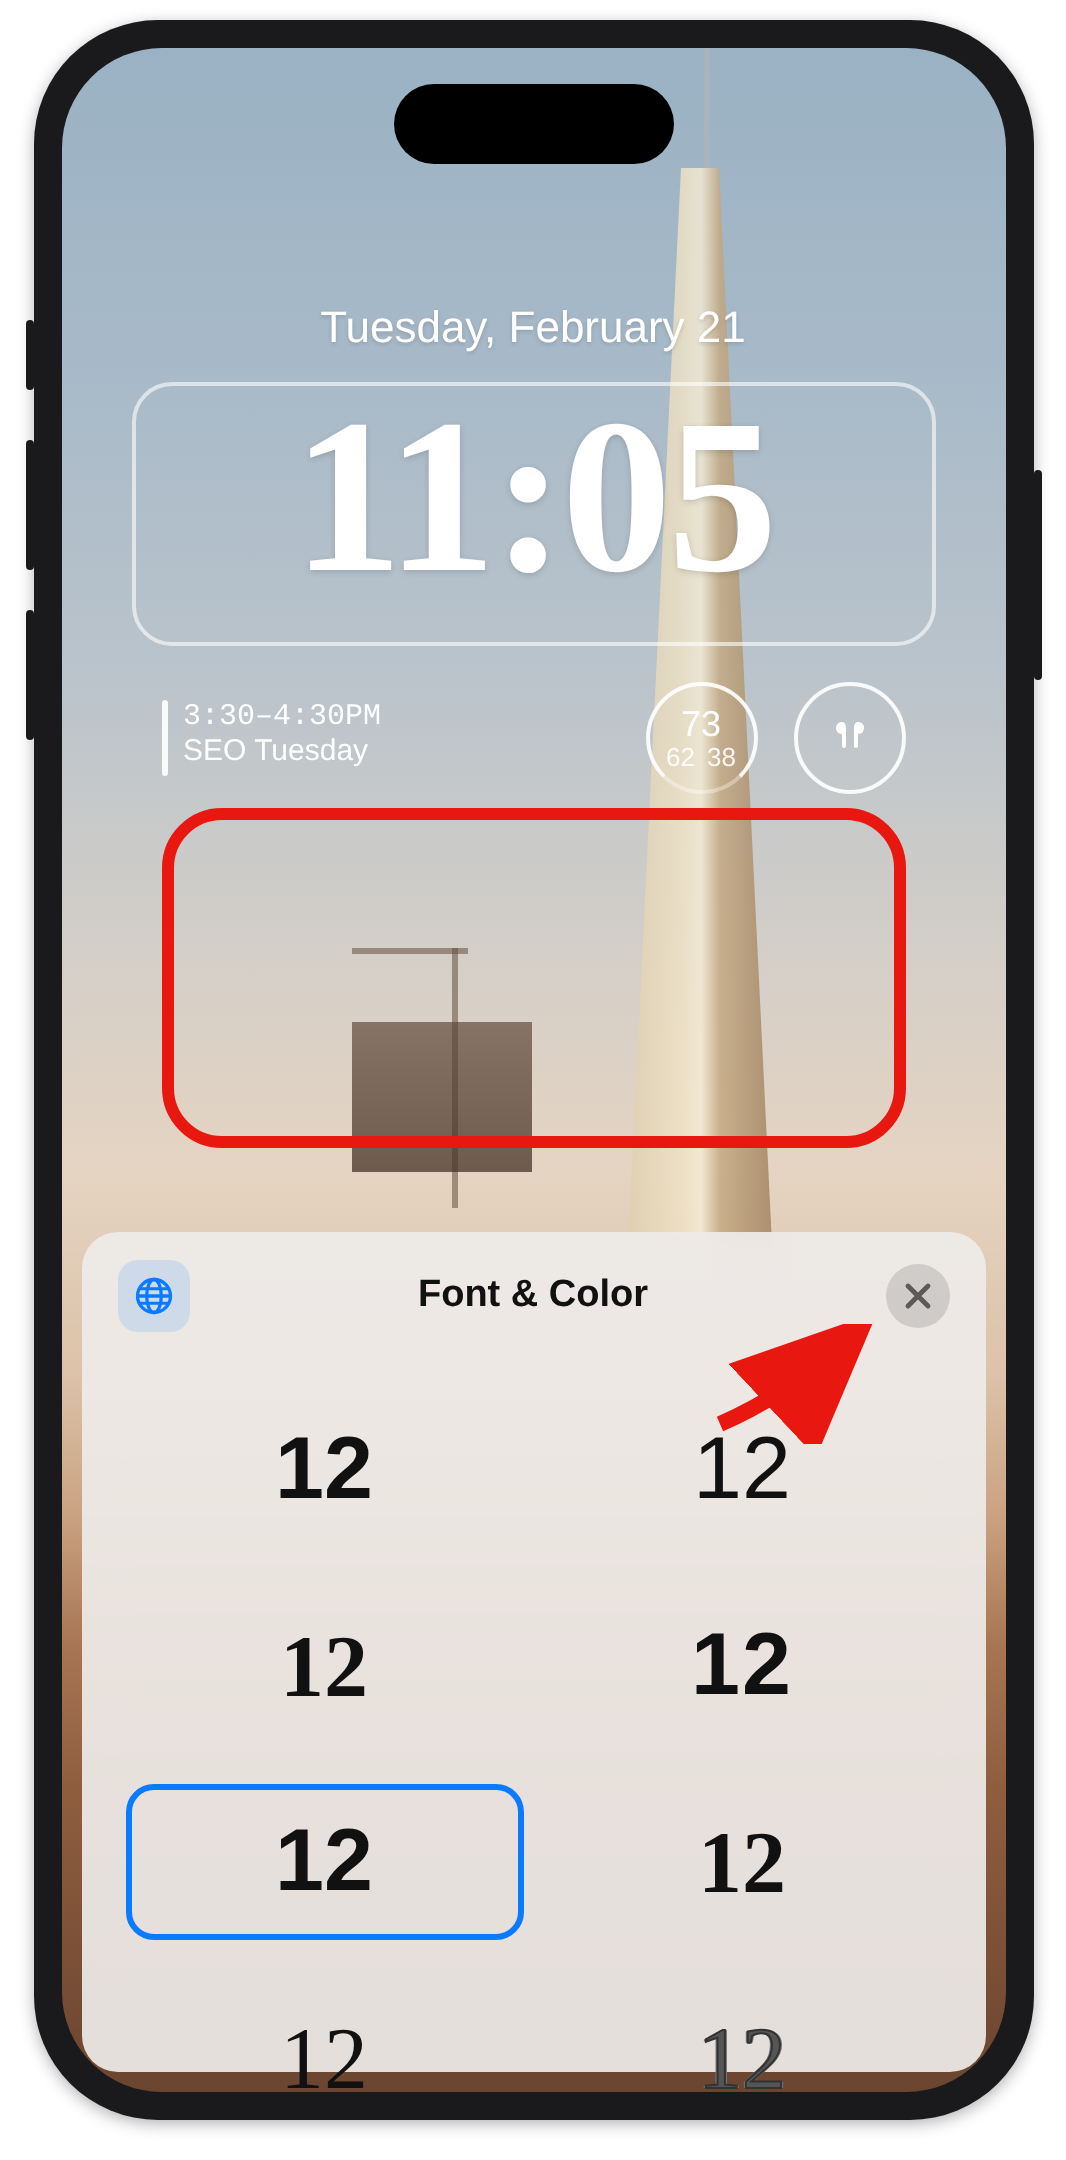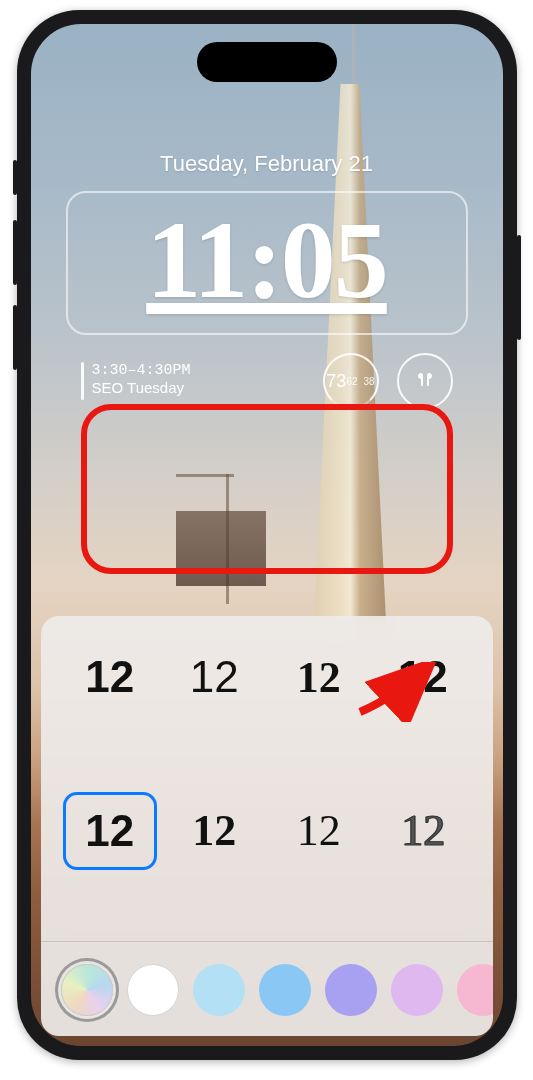--- a/index.html
+++ b/index.html
@@ -35,40 +35,40 @@
       #d5cfc8 45%, #e5d4c2 55%, #dcc2a8 65%,
       #c9a180 72%, #a87654 78%, #8f5e3f 85%, #6b4530 100%);
   }
   .island {
     position:absolute; top:18px; left:50%; transform:translateX(-50%);
     width:140px; height:40px; background:#000; border-radius:22px; z-index:50;
   }
   .lock-top { position:absolute; top:12px; left:0; right:0; padding-top:115px; text-align:center; color:#fff; }
   .date { font-size:22px; font-weight:500; text-shadow:0 1px 2px rgba(0,0,0,0.15); }
   .clock-frame {
-    margin:14px 35px 0; padding:12px 4px 18px;
-    border:2px solid rgba(255,255,255,0.6); border-radius:20px;text-decoration:underline;
+    margin:14px 35px 0; padding:0 4px 18px;
+    border:2px solid rgba(255,255,255,0.6); border-radius:20px;
   }
   .clock { font-size:110px; font-weight:600; letter-spacing:-2px; line-height:1;
     font-family: Georgia, "Times New Roman", serif; text-shadow:0 1px 3px rgba(0,0,0,0.15); }
   .widgets {
     display:flex; gap:18px; margin:18px 50px 0; align-items:center; color:#fff;
   }
   .calwidget { flex:1; text-align:left; display:flex; gap:8px; }
   .calbar { width:3px; height:38px; background:rgba(255,255,255,0.9); border-radius:2px; }
   .caltime { font-size:15px; font-weight:500;font-family:Liberation Mono, monospace; }
   .caltitle { font-size:15px; }
   .wwidget {
     width:56px; height:56px; border:2.5px solid rgba(255,255,255,0.9);
     border-bottom-color: rgba(255,255,255,0.35);
-    border-radius:50%; display:flex; 
+    border-radius:50%; display:flex; flex-direction:column;
     align-items:center; justify-content:center; font-weight:500;text-align:right;
   }
   .wtemp { font-size:18px; line-height:1; }
-  .wrange { font-size:10px; display:flex; gap:6px; opacity:0.9; }
+  .wrange { font-size:13px; display:flex; gap:6px; opacity:0.9; }
   .airpods {
     width:56px; height:56px; border:2.5px solid rgba(255,255,255,0.9);
     border-radius:50%; display:flex; align-items:center; justify-content:center;
   }
   .red-annot {
     position:absolute; left:50px; right:50px; top:380px; height:170px;
     border:6px solid #e8170f; border-radius:30px; z-index:5;
   }
   .tower {
     position:absolute; right:105px; top:60px; width:95px; height:540px;
@@ -101,21 +101,21 @@
     font-size:19px; font-weight:600; color:#111; pointer-events:none; }
   .close-btn {
     width:32px; height:32px; border-radius:50%;
     background:rgba(130,130,130,0.28); display:flex; align-items:center; justify-content:center;
     position:relative; z-index:2;
   }
   .arrow {
     position:absolute; right:48px; top:46px; z-index:30; pointer-events:none;
   }
   .font-grid {
-    display:grid; grid-template-columns:repeat(4,1fr);
+    display:grid; grid-template-columns:repeat(2,1fr);
     gap:20px 10px; padding:22px 22px 10px; flex:1;
   }
   .font-opt {
     display:flex; align-items:center; justify-content:center;
     font-size:44px; font-weight:700; color:#111; height:78px;
     border-radius:14px;
   }
   .font-opt.selected { border:3px solid #0a7bff; }
   .f1 { font-family: -apple-system, sans-serif; font-weight:800; }
   .f2 { font-family: "Helvetica Neue", sans-serif; font-weight:400; }
@@ -184,20 +184,36 @@
           <svg width="24" height="24" viewBox="0 0 24 24">
             <path d="M8 4c-2 0-3 1.5-3 3s1 3 3 3v6c0 .6.4 1 1 1s1-.4 1-1V7c0-2-1-3-2-3zm8 0c2 0 3 1.5 3 3s-1 3-3 3v6c0 .6-.4 1-1 1s-1-.4-1-1V7c0-2 1-3 2-3z" fill="#fff"></path>
           </svg>
         </div>
       </div>
     </div>
 
     <div class="red-annot"></div>
 
     <div class="panel">
+      <div class="panel-head">
+        <div class="globe-btn">
+          <svg width="22" height="22" viewBox="0 0 24 24">
+            <circle cx="12" cy="12" r="9" fill="none" stroke="#0a7bff" stroke-width="1.8"></circle>
+            <ellipse cx="12" cy="12" rx="4" ry="9" fill="none" stroke="#0a7bff" stroke-width="1.8"></ellipse>
+            <line x1="3" y1="12" x2="21" y2="12" stroke="#0a7bff" stroke-width="1.8"></line>
+            <path d="M4 8h16M4 16h16" stroke="#0a7bff" stroke-width="1.6" fill="none"></path>
+          </svg>
+        </div>
+        <div class="panel-title">Font &amp; Color</div>
+        <div class="close-btn">
+          <svg width="14" height="14" viewBox="0 0 14 14">
+            <path d="M2 2l10 10M12 2L2 12" stroke="#5a5a5a" stroke-width="2.4" stroke-linecap="round"></path>
+          </svg>
+        </div>
+      </div>
 
       <svg class="arrow" width="90" height="60">
         <defs>
             <marker id="ah" markerWidth="10" markerHeight="10" refX="7" refY="4" orient="auto">
           <path d="M0,0 L9,4 L0,8 z" fill="#e8170f"></path>
             </marker>
           </defs>
         <path d="M5 50 Q40 35 72 5" stroke="#e8170f" stroke-width="8" fill="none" marker-end="url(#ah)"></path>
       </svg>
 

